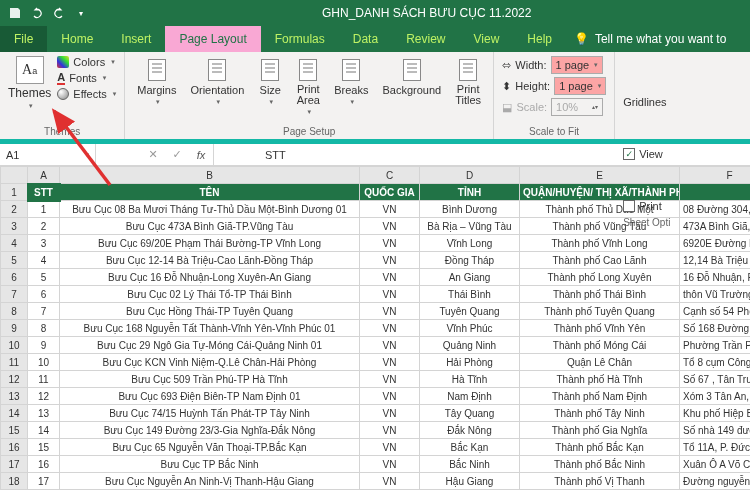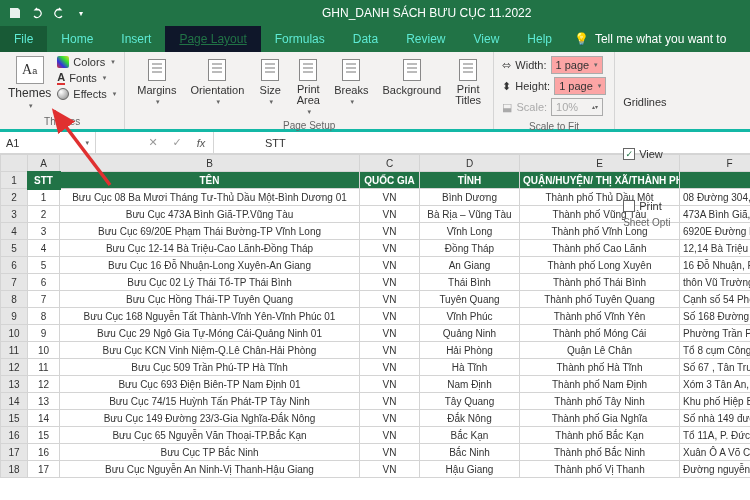--- a/index.html
+++ b/index.html
@@ -5,28 +5,28 @@
   * { box-sizing: border-box; margin: 0; padding: 0; font-family: 'Segoe UI', Tahoma, sans-serif; }
   body { width: 750px; height: 500px; overflow: hidden; background: #fff; font-size: 12px; color: #333; }
   
   
   .titlebar { height: 26px; background: #217346; display: flex; align-items: center; padding: 0 4px; color: #fff; }
   .qa-btn { width: 22px; height: 22px; display: flex; align-items: center; justify-content: center; cursor: pointer; }
   .title-name { margin-left: 230px; font-size: 12px; color: #fff; }
   
   
   .tabs-row { height: 26px; background: #217346; display: flex; align-items: stretch; padding-left: 0; }
-  .tab { padding: 0 14px; display: flex; align-items: center; color: #5eead4; font-size: 12px; cursor: pointer; }
+  .tab { padding: 0 14px; display: flex; align-items: center; color: #bef264; font-size: 12px; cursor: pointer; }
   .tab.file { background: #185a36; }
-  .tab.active { background: #0f172a; color: #217346; text-decoration: underline; }
+  .tab.active { background: #f9a8d4; color: #217346; }
   .tell-me { display: flex; align-items: center; color: #fff; margin-left: 8px; font-size: 12px; }
   .tell-me .bulb { margin-right: 6px; }
   
   
-  .ribbon { height: 80px; background: #f3f2f1; border-bottom: 3px solid #14b8a6; display: flex; position: relative; }
+  .ribbon { height: 92px; background: #f3f2f1; border-bottom: 5px solid #14b8a6; display: flex; position: relative; }
   .group { border-right: 1px solid #d5d5d5; display: flex; flex-direction: column; padding: 4px 8px 2px; }
   .group-label { text-align: center; font-size: 10px; color: #666; margin-top: auto; padding-top: 2px; }
   .group-body { display: flex; align-items: flex-start; gap: 6px; flex: 1; }
   .themes-big { display: flex; flex-direction: column; align-items: center; gap: 2px; cursor: pointer; }
   .themes-icon { width: 28px; height: 28px; border: 1px solid #999; display: flex; align-items: center; justify-content: center; font-size: 14px; background: #fff; }
   .theme-small-col { display: flex; flex-direction: column; gap: 3px; font-size: 11px; }
   .theme-small-item { display: flex; align-items: center; gap: 4px; cursor: pointer; }
   .color-swatch { width: 12px; height: 12px; background: linear-gradient(45deg,#d33,#33d,#3d3,#dd3); border-radius: 2px; }
   .font-a { font-weight: bold; font-size: 11px; border-bottom: 2px solid #d33; }
   .fx-circ { width: 12px; height: 12px; border: 1px solid #666; border-radius: 50%; background: radial-gradient(circle at 30% 30%, #fff, #888); }

